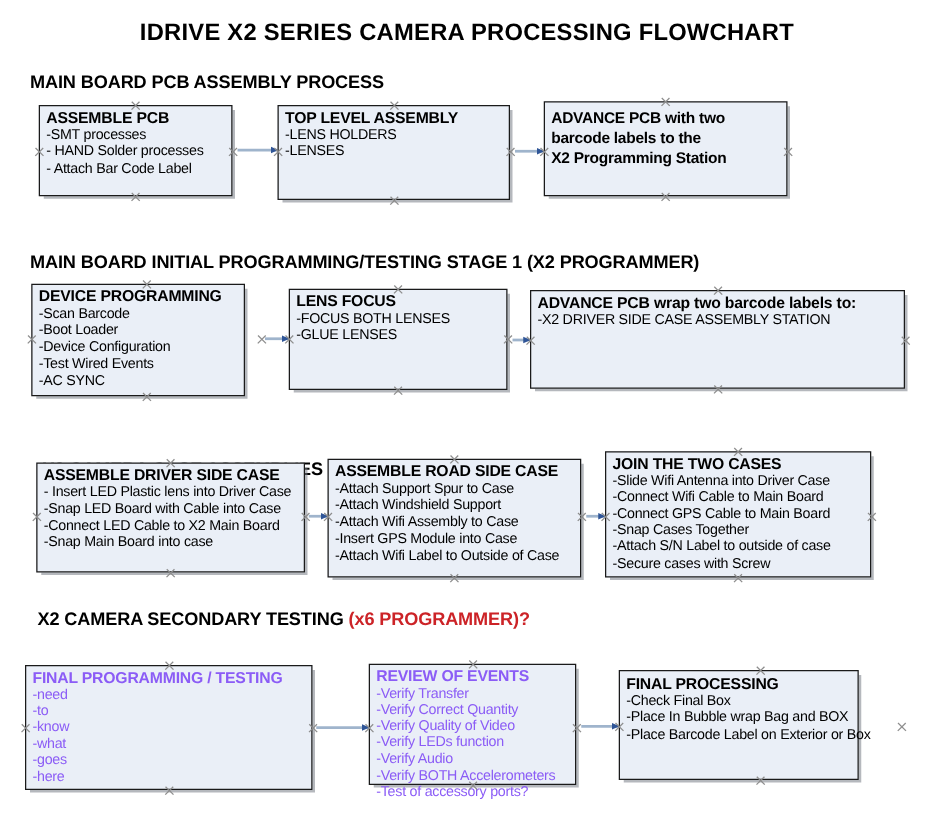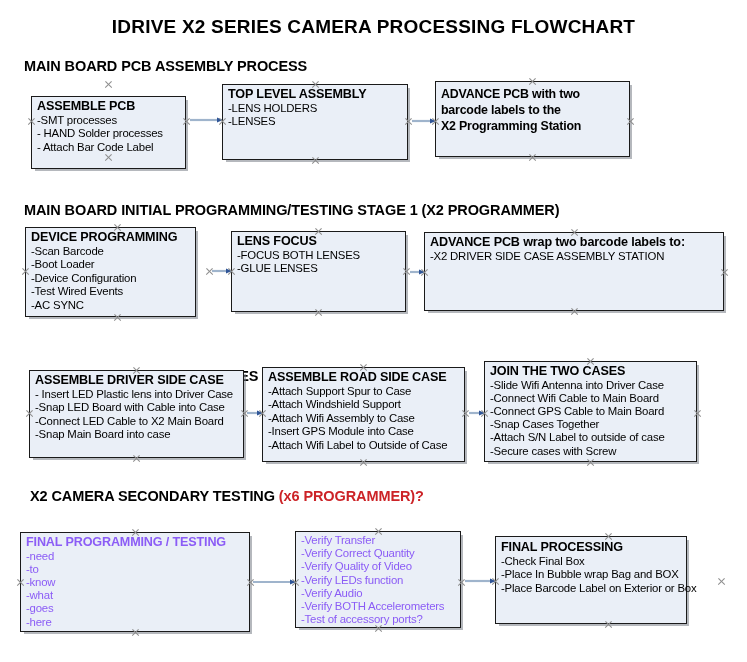--- a/index.html
+++ b/index.html
@@ -139,21 +139,21 @@
       </g>
   </svg>
 
   <div id="headings-layer">
       <div class="section-title" style="left: 24px; top: 58px;"><span>MAIN BOARD PCB ASSEMBLY PROCESS</span></div>
       <div class="section-title" style="left: 24px; top: 202px;"><span>MAIN BOARD INITIAL PROGRAMMING/TESTING STAGE 1 (X2 PROGRAMMER)</span></div>
       <div class="section-title" style="left: 34px; top: 368px;"><span>X2 CAMERA CASE ASSEMBLIES</span></div>
       <div class="section-title" style="left: 30px; top: 488px;"><span>X2 CAMERA SECONDARY TESTING </span><span class="accent"> (x6 PROGRAMMER)?</span></div>
     </div>
   <div id="nodes-layer">
-      <div class="node" style="left: 31px; top: 96px; width: 155px; height: 73px; padding-top: 2px;">
+      <div class="node" style="left: 31px; top: 84px; width: 155px; height: 73px; padding-top: 2px;">
         <div class="node-title">ASSEMBLE PCB</div>
         <div class="node-line">-SMT processes</div>
         <div class="node-line">- HAND Solder processes</div>
         <div class="node-line">- Attach Bar Code Label</div>
       </div>
       <div class="node" style="left: 222px; top: 84px; width: 186px; height: 76px; padding-top: 2px;">
         <div class="node-title">TOP LEVEL ASSEMBLY</div>
         <div class="node-line">-LENS HOLDERS</div>
         <div class="node-line">-LENSES</div>
       </div>
@@ -206,20 +206,21 @@
       <div class="node red tight" style="left: 20px; top: 532px; width: 230px; height: 100px; padding-top: 2px;">
         <div class="node-title">FINAL PROGRAMMING / TESTING</div>
         <div class="node-line">-need</div>
         <div class="node-line">-to</div>
         <div class="node-line">-know</div>
         <div class="node-line">-what</div>
         <div class="node-line">-goes</div>
         <div class="node-line">-here</div>
       </div>
       <div class="node red tight" style="left: 295px; top: 531px; width: 166px; height: 97px; padding-top: 2px;">
+        <div class="node-title">REVIEW OF EVENTS</div>
         <div class="node-line">-Verify Transfer</div>
         <div class="node-line">-Verify Correct Quantity</div>
         <div class="node-line">-Verify Quality of Video</div>
         <div class="node-line">-Verify LEDs function</div>
         <div class="node-line">-Verify Audio</div>
         <div class="node-line">-Verify BOTH Accelerometers</div>
         <div class="node-line">-Test of accessory ports?</div>
       </div>
       <div class="node" style="left: 495px; top: 536px; width: 192px; height: 88px; padding-top: 3px;">
         <div class="node-title">FINAL PROCESSING</div>

